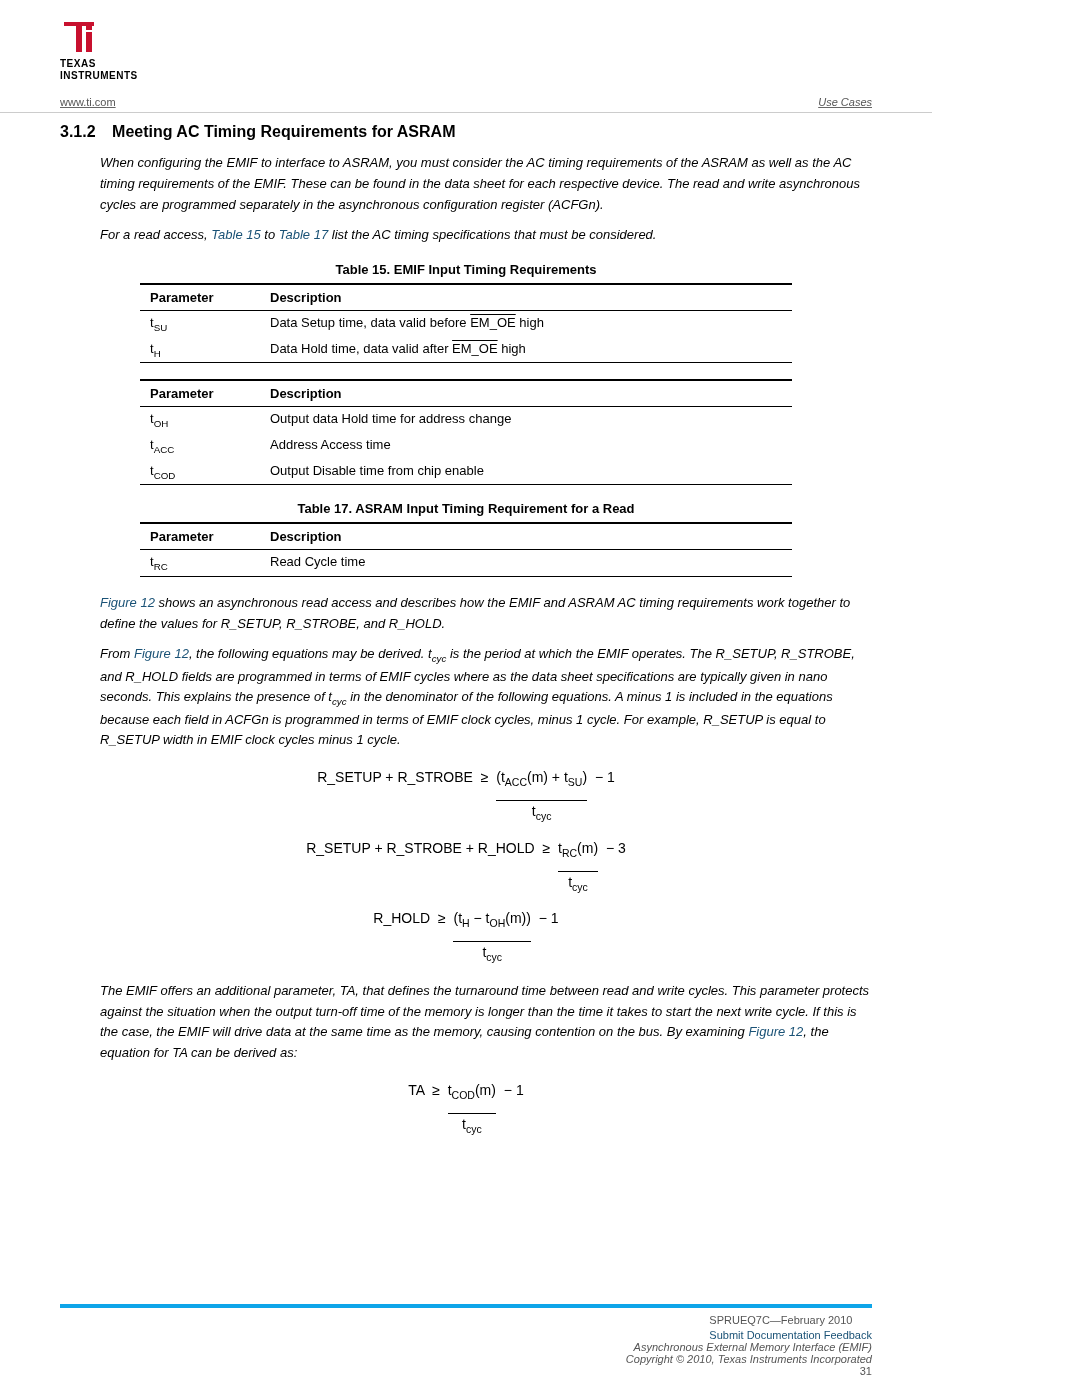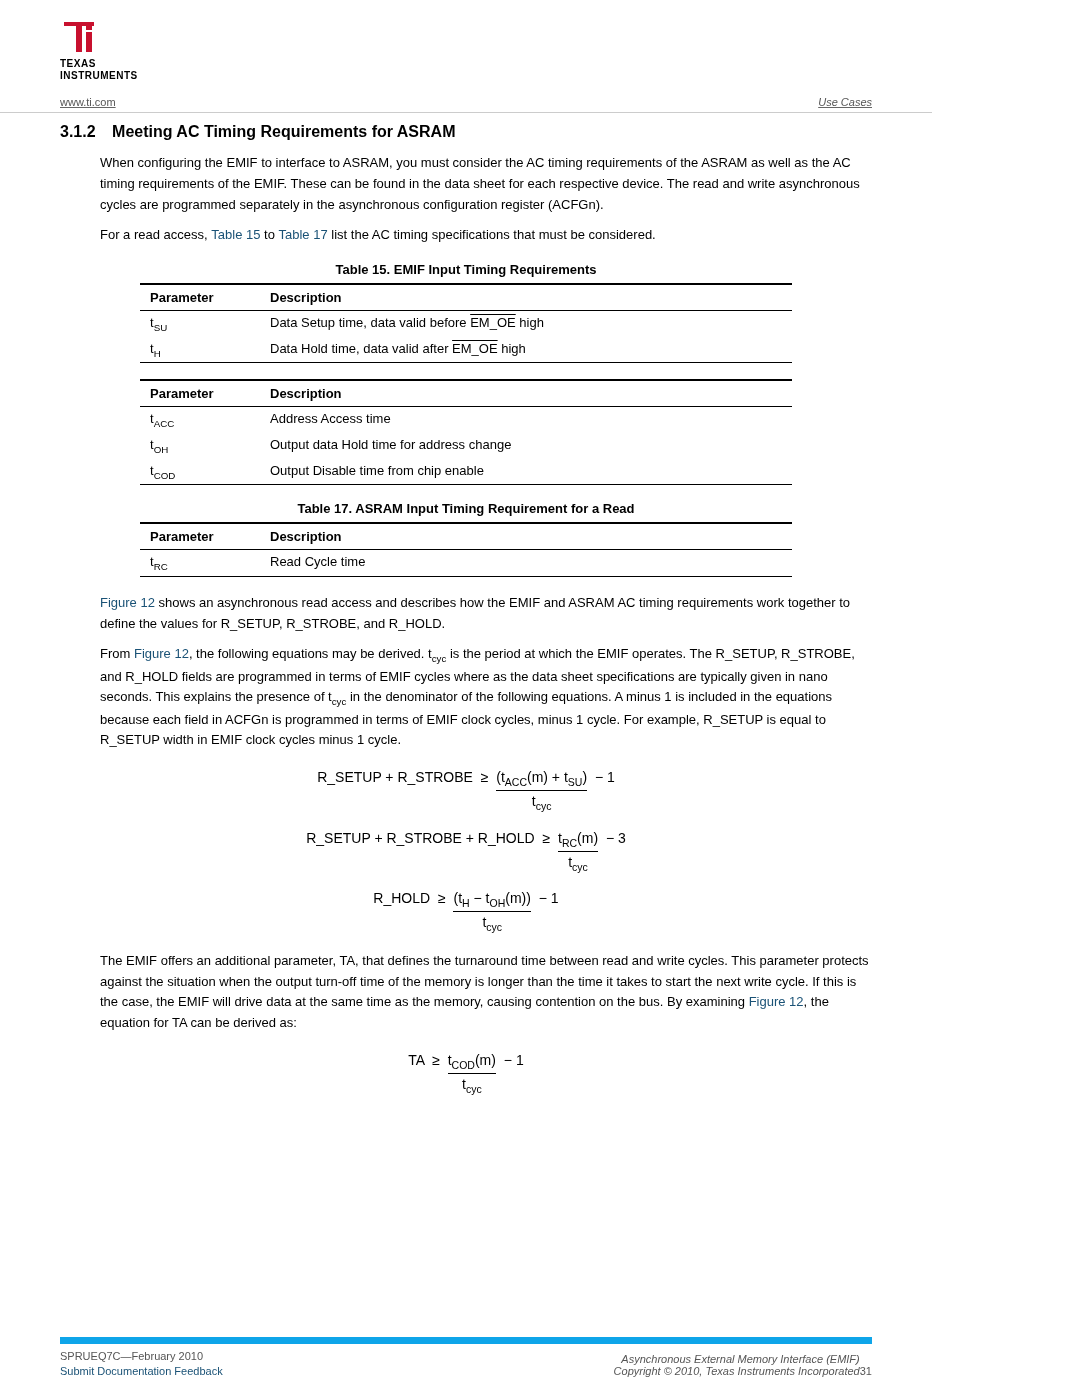--- a/index.html
+++ b/index.html
@@ -70,20 +70,21 @@
     }
     .section-number {
       margin-right: 12px;
     }
     
     .body-text {
       font-size: 13px;
       line-height: 1.6;
       margin-bottom: 10px;
       margin-left: 40px;
+      font-style: italic;
     }
     .link {
       color: #1a5276;
       text-decoration: none;
     }
     
     .table-container {
       margin: 16px 80px;
     }
     .table-title {
@@ -129,39 +130,40 @@
     }
     .frac {
       display: inline-flex;
       flex-direction: column;
       align-items: center;
       margin: 0 4px;
       vertical-align: middle;
     }
     .frac .numer {
       border-bottom: 1px solid #000;
-      padding-bottom: 2px;
+      padding-bottom: 12px;
       text-align: center;
     }
     .frac .denom {
       padding-top: 2px;
       text-align: center;
     }
     
     .footer {
       position: absolute;
       bottom: 20px;
       left: 60px;
       right: 60px;
       display: flex;
       justify-content: space-between;
       align-items: flex-end;
       font-size: 11px;
-      border-top: 7px solid #0ea5e9;
+      border-top: 4px solid #0ea5e9;
       padding-top: 6px;
+      flex-direction: column;
     }
     .footer-left { color: #555; }
     .footer-center { color: #555; font-style: italic; text-align: right; flex: 1; }
     .footer-right { color: #555; }
     .footer-link { color: #1a5276; text-decoration: none; display: block; margin-top: 3px; text-align: center; }
     .overline {
       text-decoration: overline;
     }
   </style>
 </head>
@@ -230,26 +232,26 @@
     <div class="table-container">
       <table>
         <thead>
           <tr>
             <th class="param-col">Parameter</th>
             <th>Description</th>
           </tr>
         </thead>
         <tbody>
           <tr>
+            <td>t<sub>OH</sub></td>
+            <td>Output data Hold time for address change</td>
+          </tr>
+          <tr>
             <td>t<sub>ACC</sub></td>
             <td>Address Access time</td>
-          </tr>
-          <tr>
-            <td>t<sub>OH</sub></td>
-            <td>Output data Hold time for address change</td>
           </tr>
           <tr>
             <td>t<sub>COD</sub></td>
             <td>Output Disable time from chip enable</td>
           </tr>
         </tbody>
       </table>
     </div>
 
     <div class="table-container">

